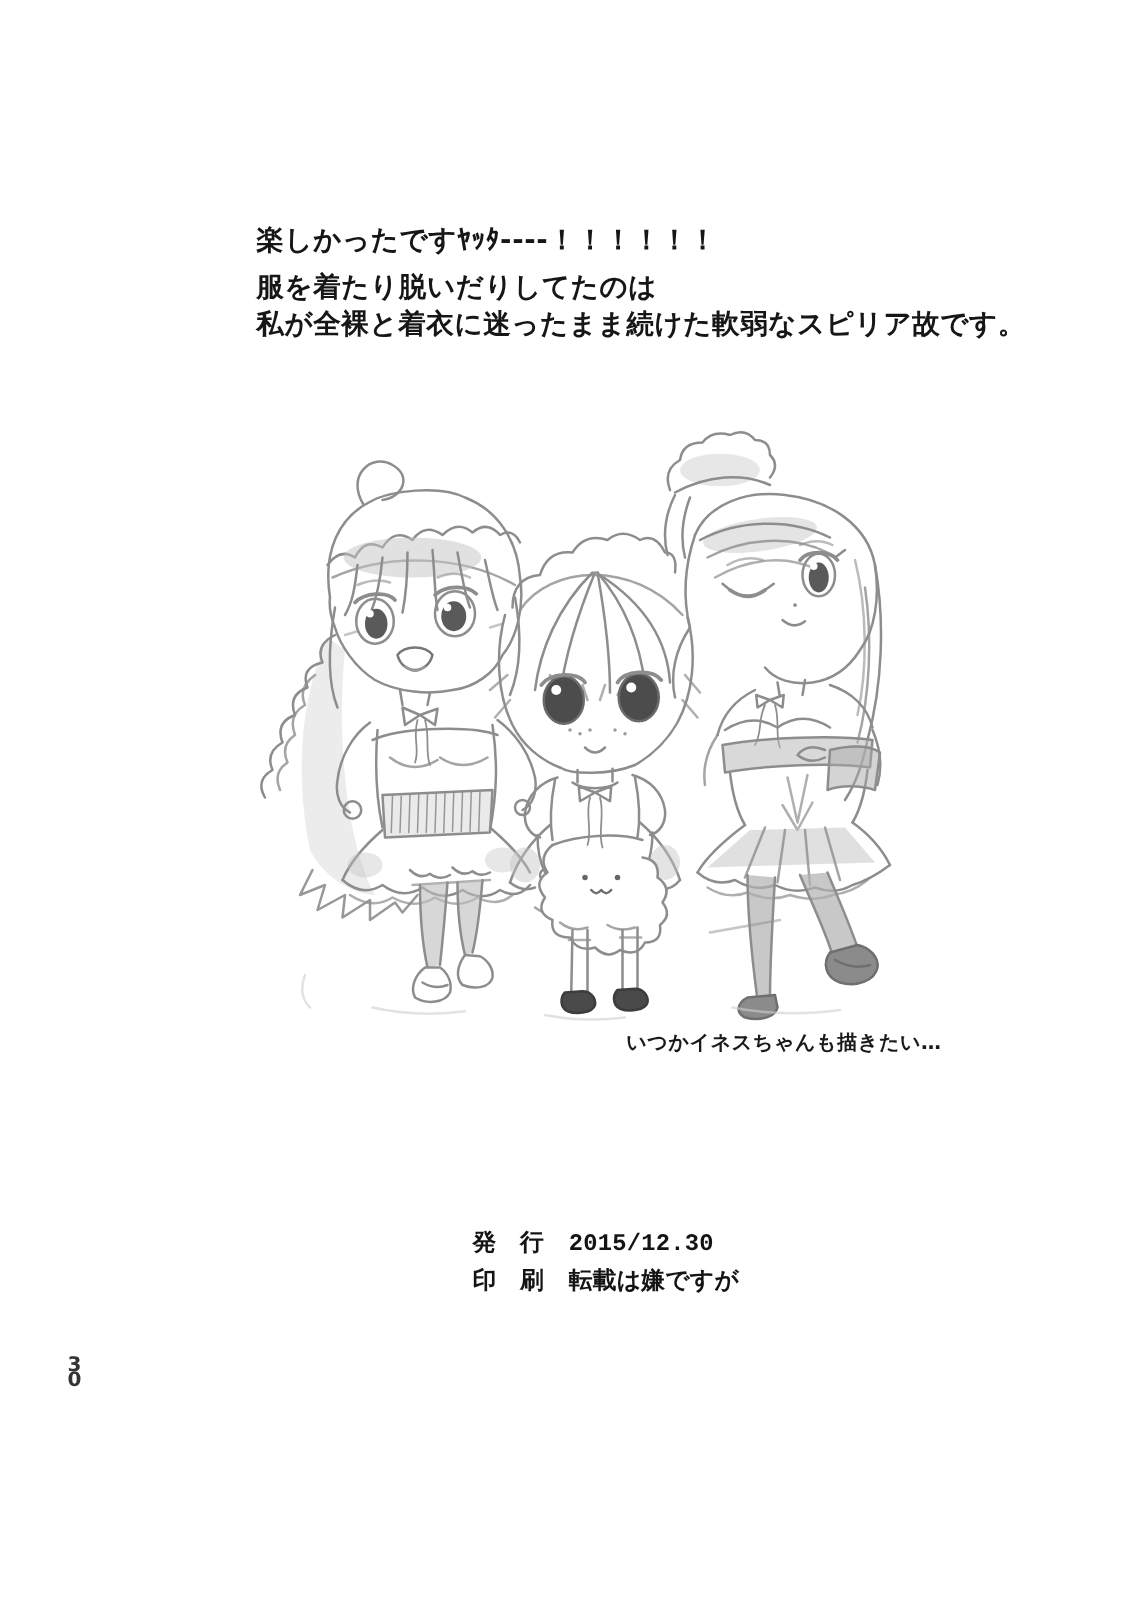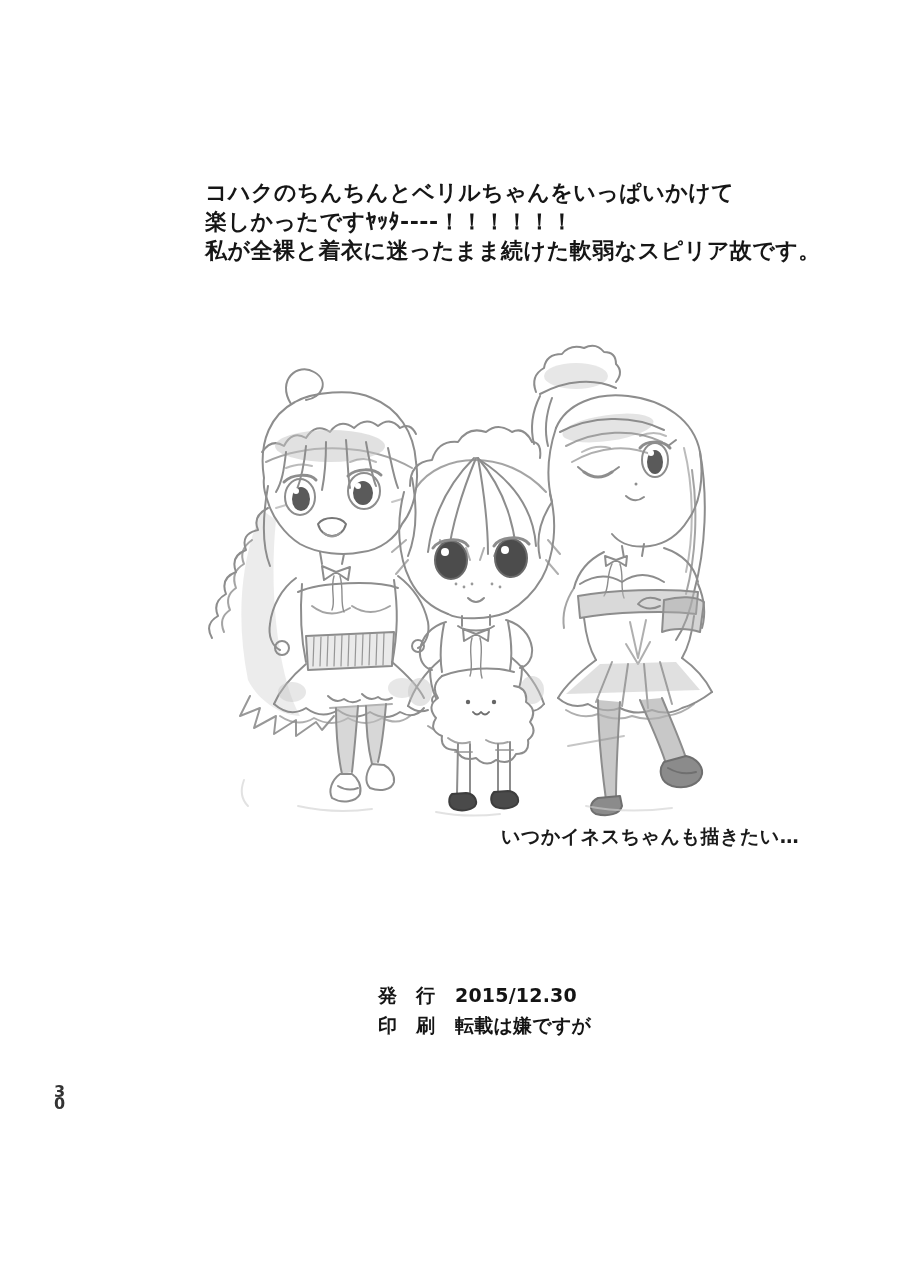--- a/index.html
+++ b/index.html
@@ -17,30 +17,30 @@
     font-size:22px;line-height:29px;font-weight:700;
     letter-spacing:0.5px;white-space:nowrap;
     color:#161616;
   }
   .afterword .para2{margin-top:9px;}
   
   .sketch{position:absolute;left:0;top:0;width:905px;height:1280px;}
   
   .caption{
     position:absolute;left:501px;top:824px;
-    font-size:19px;font-weight:700;letter-spacing:0.5px;
+    font-size:16px;font-weight:700;letter-spacing:0.5px;
     white-space:nowrap;color:#1a1a1a;
   }
   
   .colophon{
     position:absolute;left:378px;top:984px;
     font-size:19px;line-height:23px;font-weight:700;
     white-space:nowrap;color:#141414;
   }
-  .col-row{display:flex;}
+  .col-row{display:flex;font-family:Liberation Mono, monospace;}
   .col-label{display:inline-block;width:77px;flex:0 0 77px;}
   .col-row.gap{margin-top:7px;align-items:flex-end;}
   .col-value{letter-spacing:0.2px;}
   
   .notes{
     position:absolute;left:378px;top:1103px;
     font-family:"DejaVu Serif",serif;
     font-size:20px;line-height:26px;font-weight:700;
     white-space:nowrap;color:#141414;letter-spacing:0.5px;
   }
@@ -52,22 +52,22 @@
     word-break:break-all;letter-spacing:0;
     color:#333;font-weight:700;
   }
 </style>
 </head>
 <body>
 
 <div class="page">
 
   <div class="afterword">
-    <div>コハクのちんちんとベリルちゃんをいっぱいかけて</div>
     <div>楽しかったですﾔｯﾀ----！！！！！！</div>
+    <div class="para2">服を着たり脱いだりしてたのは</div>
     <div>私が全裸と着衣に迷ったまま続けた軟弱なスピリア故です。</div>
   </div>
 
   <svg class="sketch" viewBox="0 0 905 1280" fill="none" stroke="#8d8d8d" stroke-width="2" stroke-linecap="round" stroke-linejoin="round">
 
     <g>
 
       <path d="M262,510 C240,560 236,620 248,680 C258,700 280,715 300,716 C280,680 268,600 276,520 Z" fill="#d9d9d9" opacity="0.5" stroke="none"></path>
 
       <path d="M268,508 q-16,8 -10,22 q-18,4 -12,20 q-16,6 -10,22 q-16,6 -10,22 q-14,8 -8,22 q-14,8 -6,22"></path>

